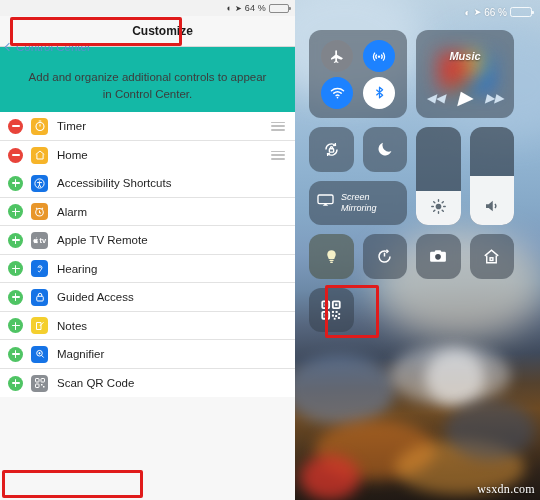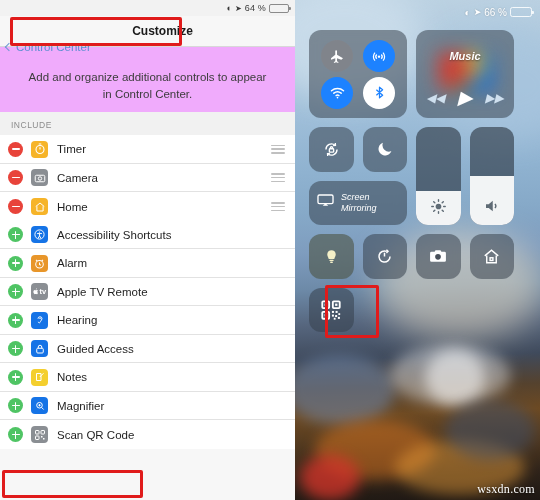--- a/index.html
+++ b/index.html
@@ -50,21 +50,21 @@
     border-left: 1.6px solid #6a97d4; border-bottom: 1.6px solid #6a97d4;
     transform: rotate(45deg); margin-right: 1px;
   }
   .nav-title {
     position: absolute; left: 0; right: 0; text-align: center;
     font-size: 12px; font-weight: bold; color: #1a1a1a;
     pointer-events: none; padding-left: 30px;
   }
 
   .intro-wrap {
-    background: #f0abfc; padding: 22px 24px 10px 24px;
+    background: #14b8a6; padding: 22px 24px 10px 24px;
   }
   .intro-text {
     font-size: 11.5px; color: #3c3c3c; text-align: center; line-height: 1.45;
   }
   .sec-head {
     font-size: 8.5px; color: #8c8c8c; letter-spacing: .5px;
     padding: 8px 0 5px 11px; background: #f1f1f1;
   }
   .list { background: #ffffff; }
   .row {
@@ -226,21 +226,20 @@
         <span class="chev-left"></span>
         <span>Control Center</span>
       </div>
       <div class="nav-title">Customize</div>
     </div>
 
     <div class="intro-wrap">
       <div class="intro-text">Add and organize additional controls to appear in Control Center.</div>
     </div>
 
-    <div class="sec-head">INCLUDE</div>
     <div class="list">
 
       <div class="row">
         <span class="act minus">
             <i class="bar-h"></i>
           </span>
         <span class="app-ico g-timer" style="background:#f6b429">
           <svg width="12" height="12" viewBox="0 0 24 24" fill="none" stroke="#fff" stroke-width="2.2">
             <circle cx="12" cy="13" r="8"></circle>
               <path d="M12 13V8.5"></path>
@@ -248,37 +247,20 @@
           </svg>
         </span>
         <span class="row-label">Timer</span>
         <span class="handle">
             <i></i>
             <i></i>
             <i></i>
           </span>
       </div>
 
-      <div class="row">
-        <span class="act minus">
-            <i class="bar-h"></i>
-          </span>
-        <span class="app-ico g-camera" style="background:#8a8e93">
-          <svg width="12" height="12" viewBox="0 0 24 24" fill="none" stroke="#fff" stroke-width="2">
-            <rect x="2.5" y="6.5" width="19" height="13" rx="2.5"></rect>
-              <circle cx="12" cy="13" r="3.4"></circle>
-          </svg>
-        </span>
-        <span class="row-label">Camera</span>
-        <span class="handle">
-            <i></i>
-            <i></i>
-            <i></i>
-          </span>
-      </div>
 
       <div class="row">
         <span class="act minus">
             <i class="bar-h"></i>
           </span>
         <span class="app-ico g-home" style="background:#f6b429">
           <svg width="12" height="12" viewBox="0 0 24 24" fill="none" stroke="#fff" stroke-width="2">
             <path d="M3.5 11L12 4l8.5 7"></path>
               <path d="M5.8 10.5V20h12.4v-9.5"></path>
           </svg>

